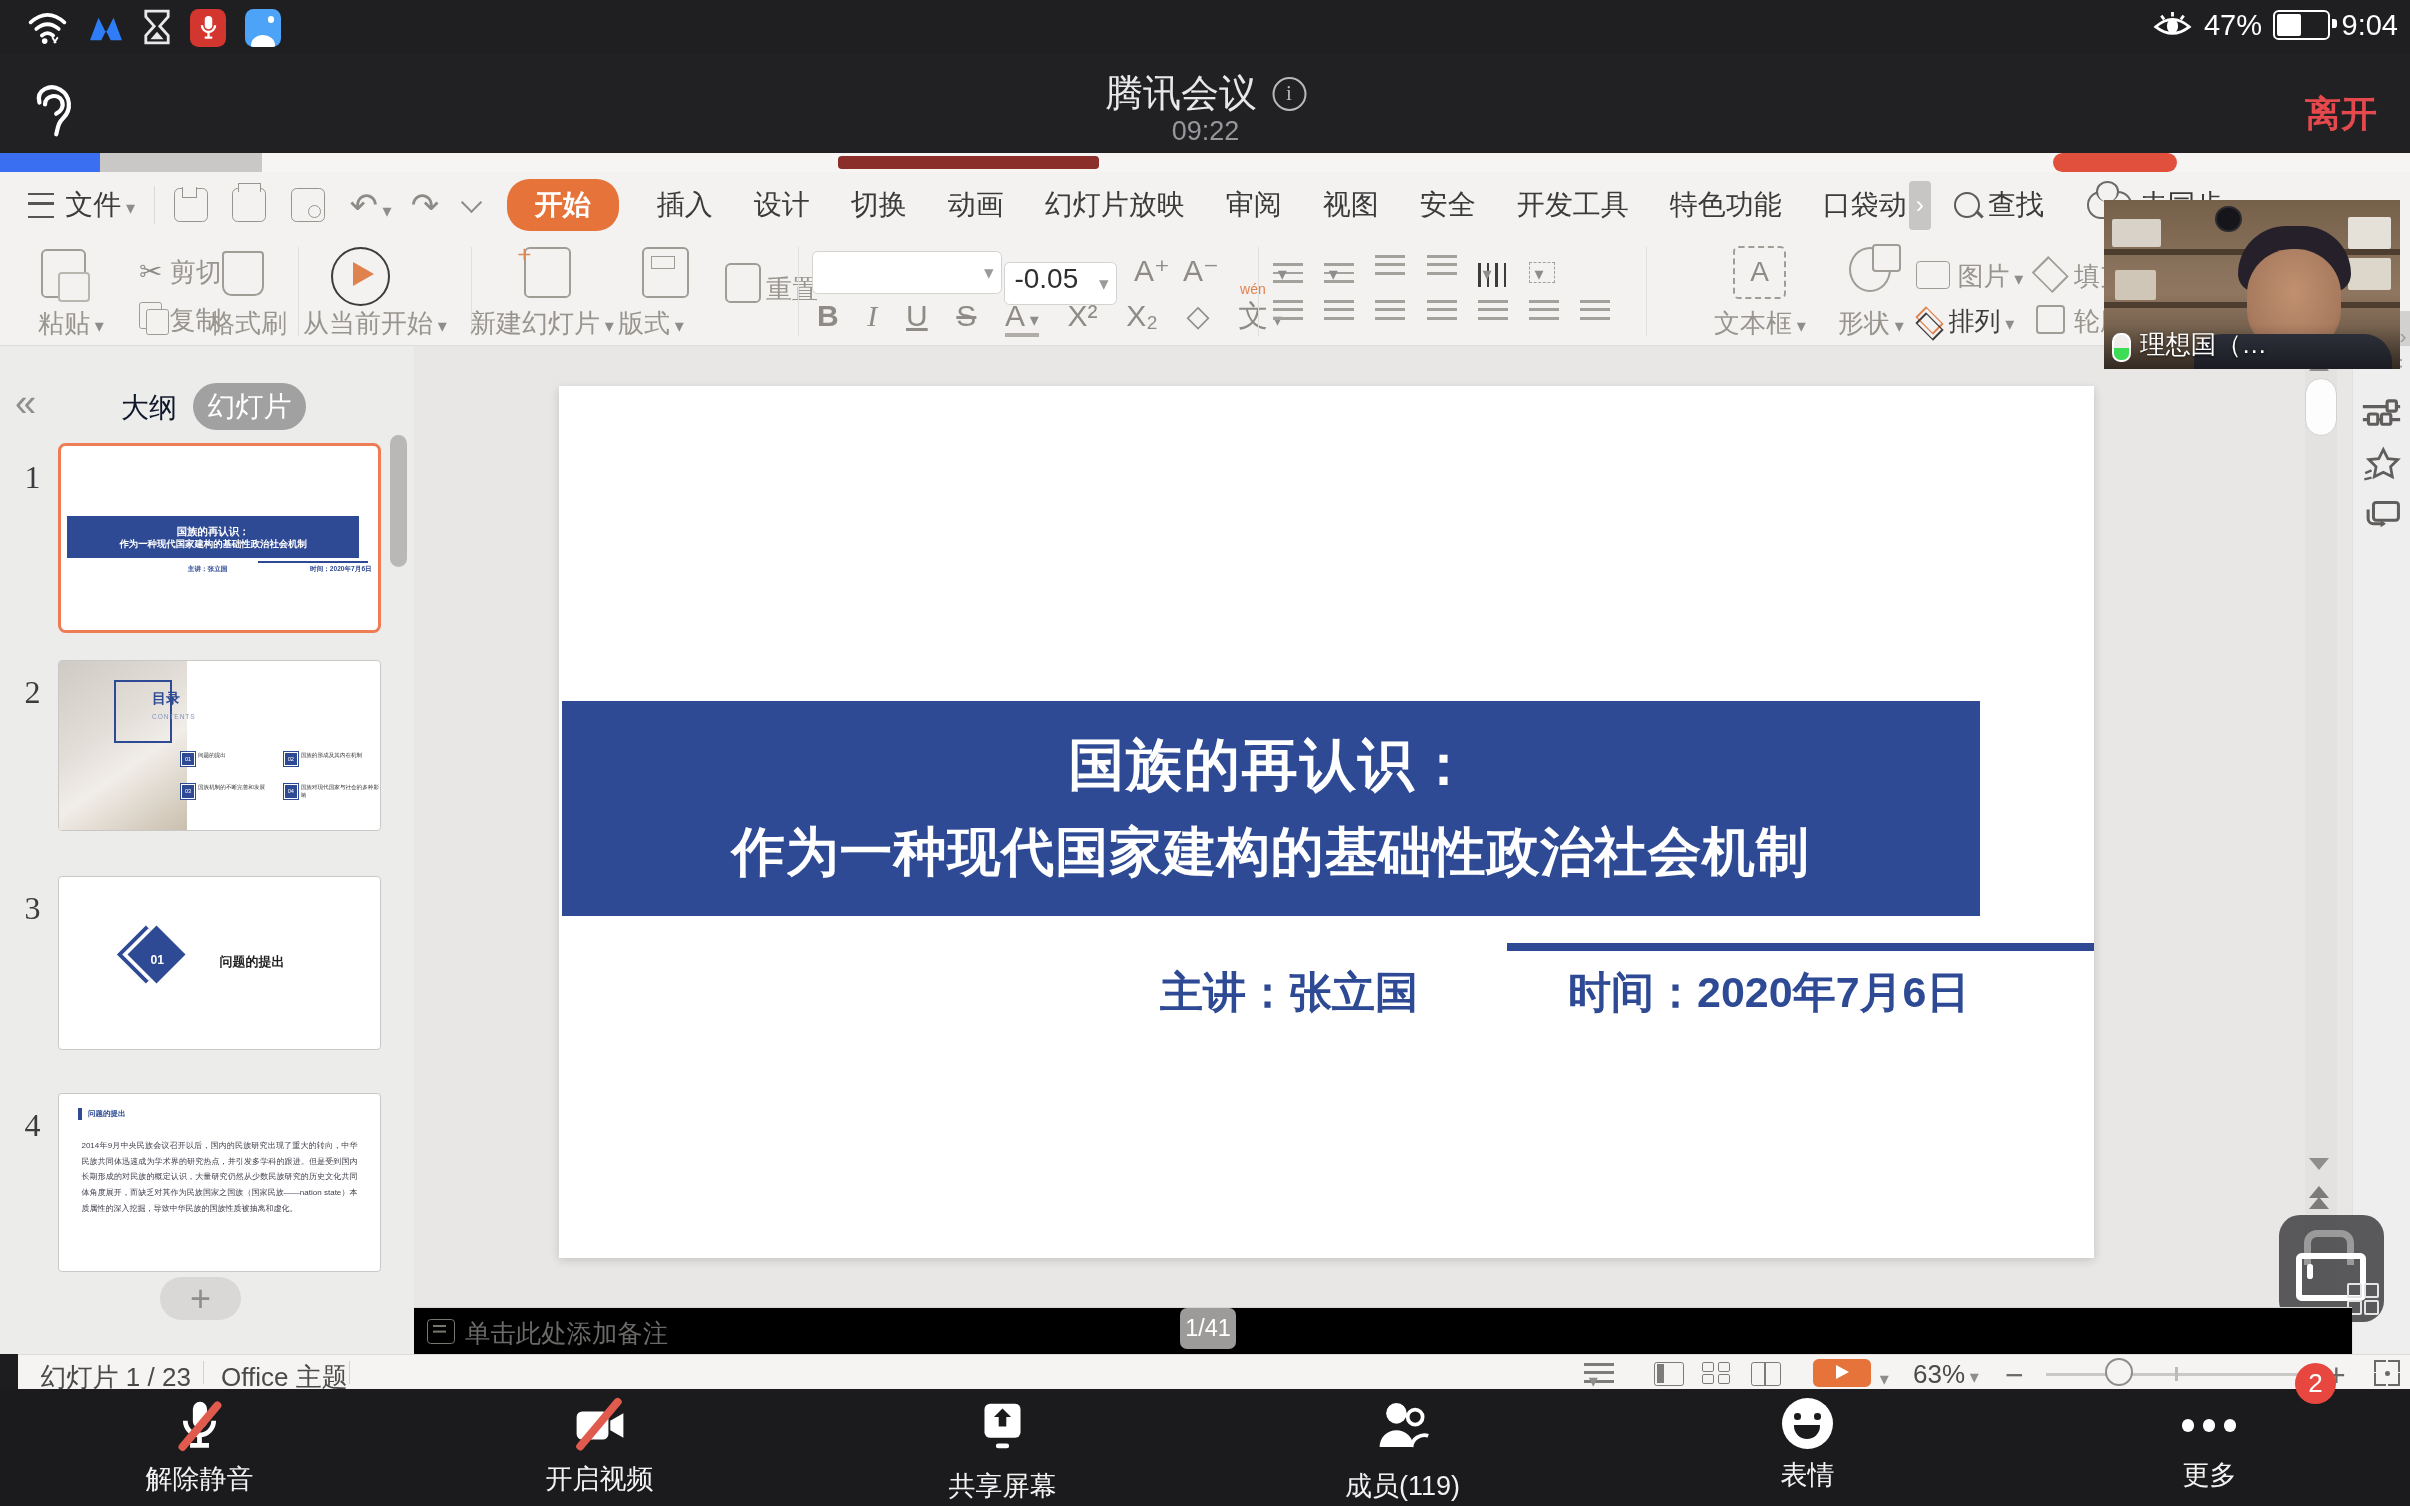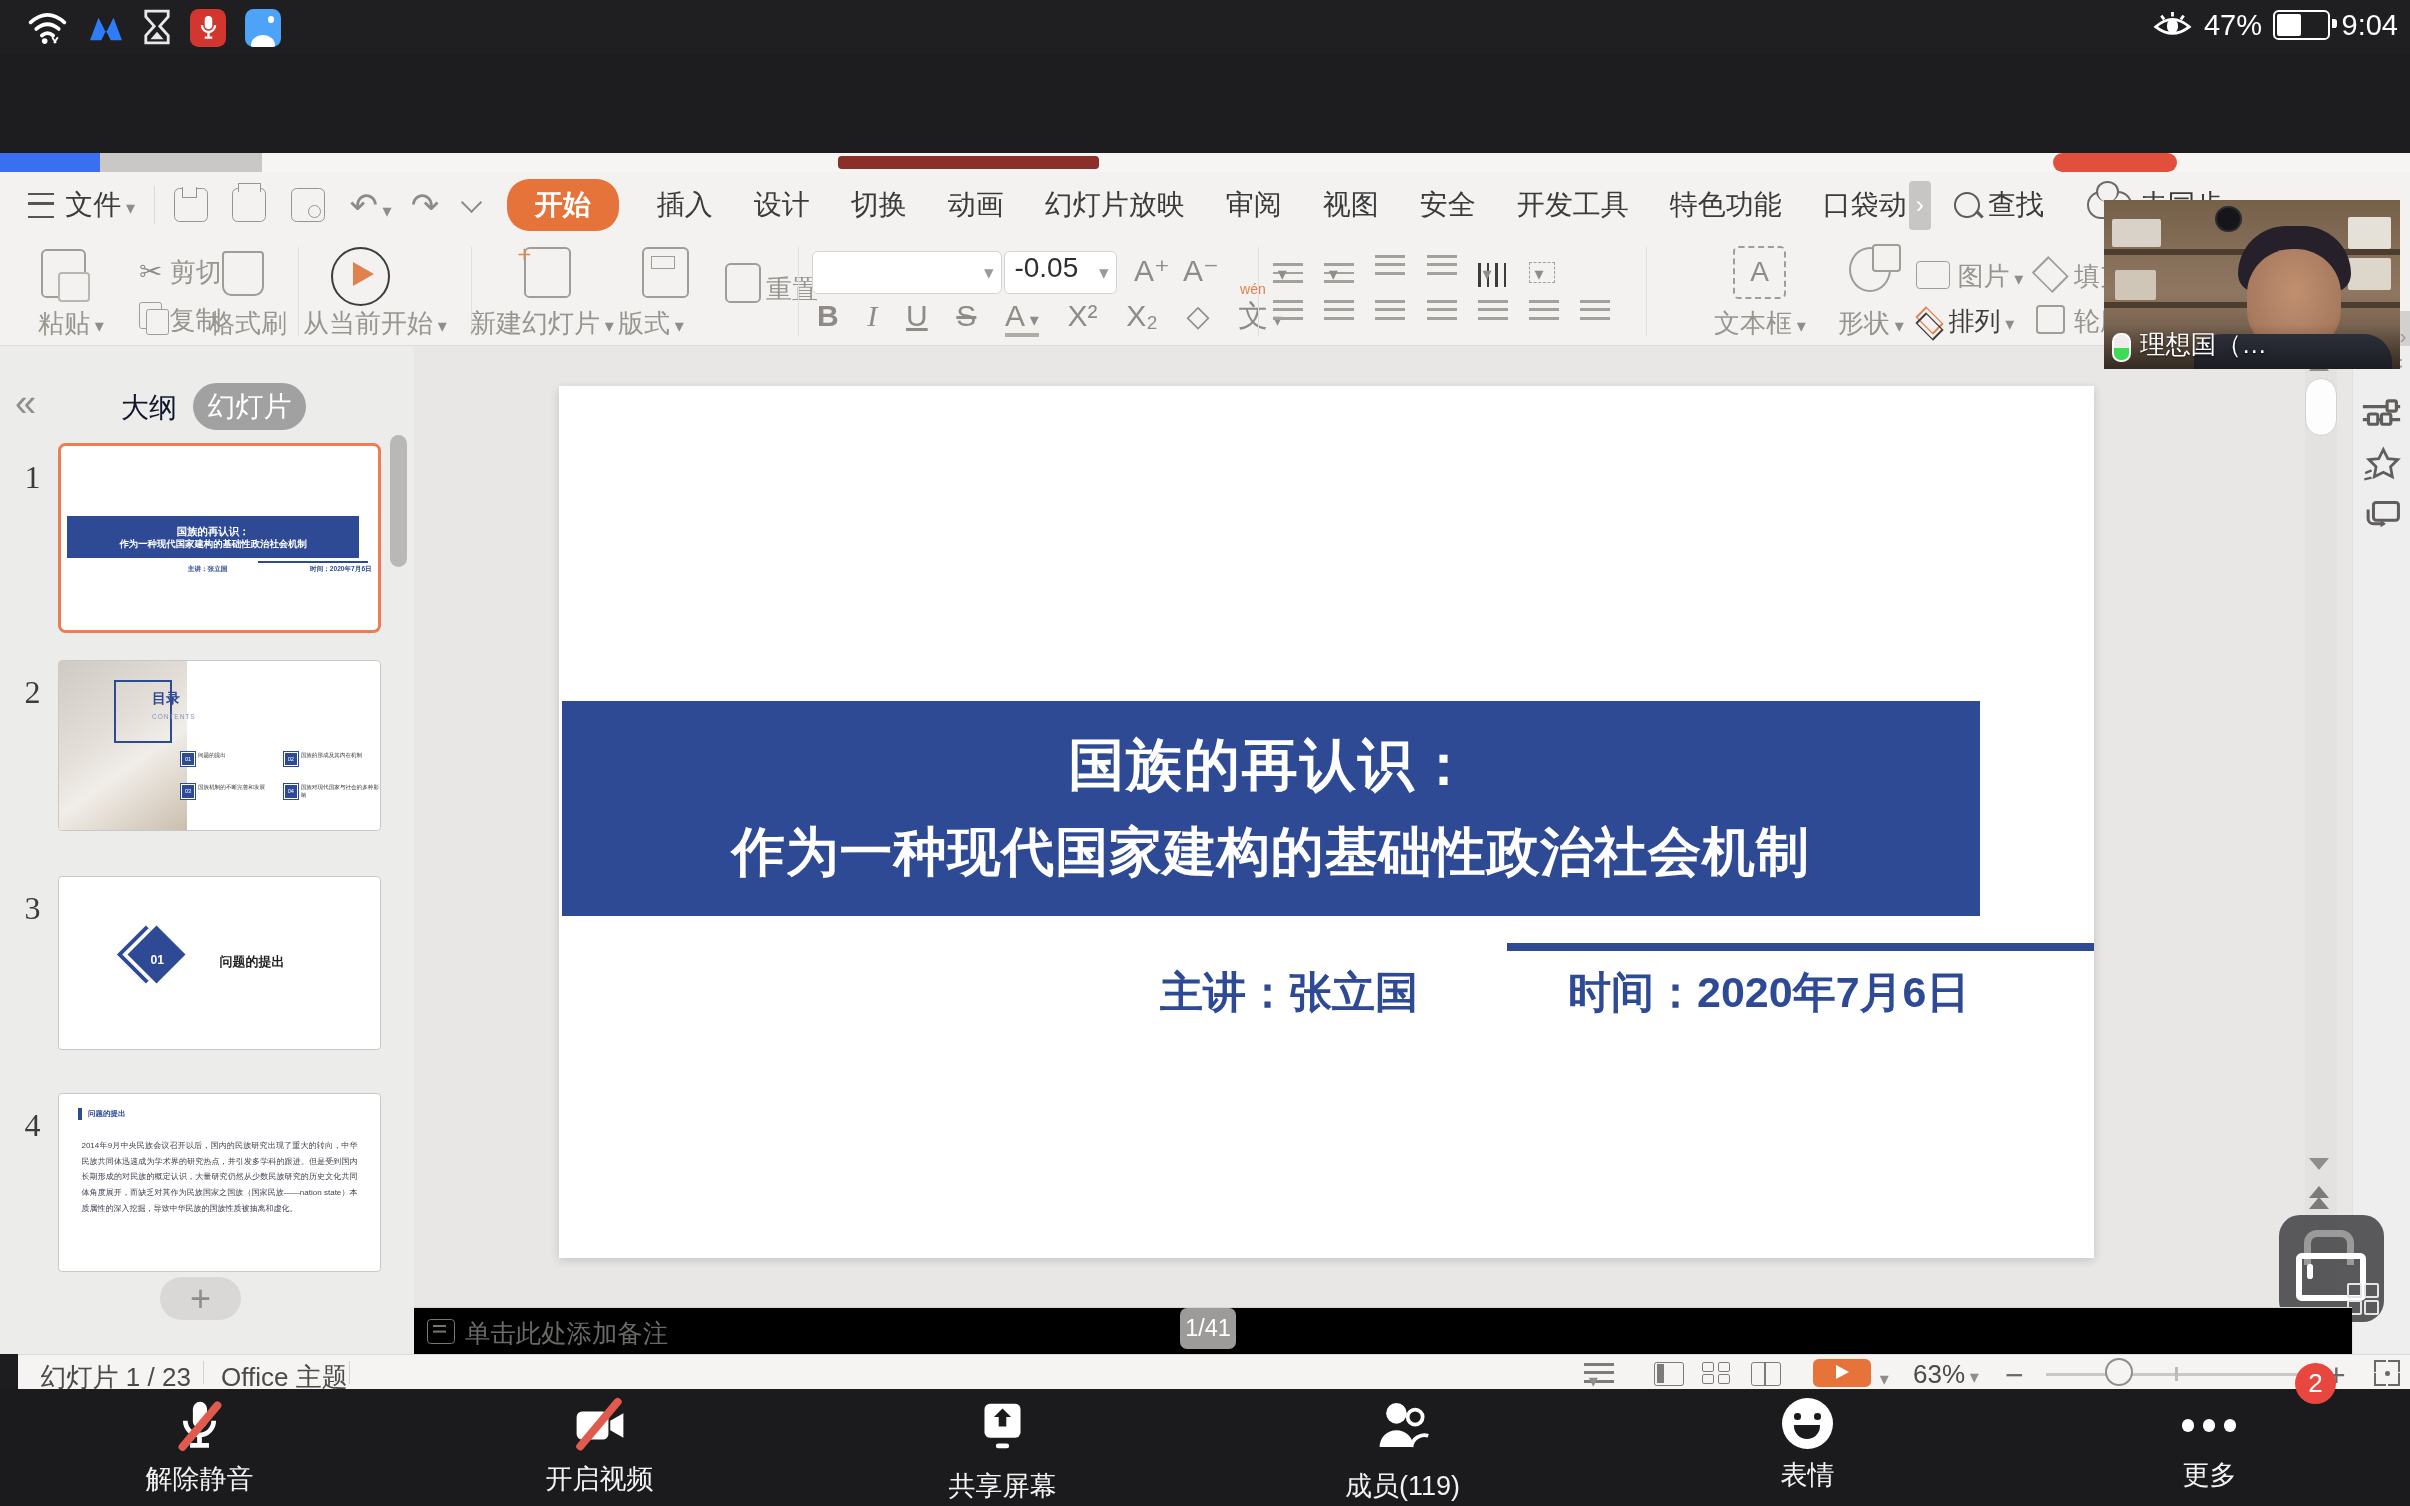--- a/index.html
+++ b/index.html
@@ -199,20 +199,31 @@
           <path d="M10 6 l3 4 M22 2 v5 M34 6 l-3 4" stroke="#fff" stroke-width="3"></path>
         </svg>
       <span>47%</span>
       <span class="battery">
           <i></i>
         </span>
       <span>9:04</span>
     </div>
   </div>
 
+  <div id="mheader" class="abs">
+    <svg class="abs" style="left:28px;top:28px;" width="49" height="56" viewBox="0 0 52 60">
+        <path d="M12 22 C8 8 24 2 34 8 C46 15 46 30 38 38 C32 44 32 48 30 56 M18 24 C18 14 32 12 36 20 C39 27 34 32 30 34" fill="none" stroke="#fff" stroke-width="4.5" stroke-linecap="round"></path>
+      </svg>
+    <div id="mtitle" class="abs">
+      <span>腾讯会议</span>
+      <span class="info-ic"></span>
+    </div>
+    <div id="mtimer" class="abs">09:22</div>
+    <div id="leave" class="abs">离开</div>
+  </div>
 
   <div id="sliver" class="abs">
     <div class="abs" style="left:0;top:0;width:100px;height:19px;background:#3a6ff2;"></div>
     <div class="abs" style="left:100px;top:0;width:162px;height:19px;background:#c9c8c7;"></div>
     <div class="abs" style="left:838px;top:2.8px;width:261px;height:13px;background:#8a2f2a;border-radius:3.8px;"></div>
     <div class="abs" style="left:2053px;top:0;width:124px;height:19px;background:#e0503c;border-radius:9.4px;"></div>
   </div>
 
   <div id="tabsrow" class="abs">
     <span class="hamb"></span>
@@ -255,21 +266,21 @@
     <div class="abs tl caret" style="left:303px;top:68px;">从当前开始</div>
     <div class="gdiv" style="left:471px;"></div>
     <div class="bigic newslide-ic"></div>
     <div class="abs tl caret" style="left:470px;top:68px;">新建幻灯片</div>
     <div class="bigic layout-ic"></div>
     <div class="abs tl caret" style="left:618px;top:68px;">版式</div>
     <div class="bigic reset-ic"></div>
     <div class="abs tl" style="left:766px;top:34px;">重置</div>
     <div class="gdiv" style="left:798px;"></div>
     <div class="combo" style="left:812px;top:13px;width:188px;"><span class="val"></span></div>
-    <div class="combo" style="left:1004px;top:13px;width:111px;"><span class="val">-0.05</span></div>
+    <div class="combo" style="left:1004px;top:24px;width:111px;"><span class="val">-0.05</span></div>
     <div class="abs fbtn" style="left:1134px;top:15px;">A⁺</div>
     <div class="abs fbtn" style="left:1183px;top:15px;">A⁻</div>
     <div class="abs" style="left:817px;top:58px;white-space:nowrap;">
       <span class="fbtn" style="font-weight:bold;">B</span>
       <span class="fbtn" style="font-style:italic;font-family:'Liberation Serif',serif;">I</span>
       <span class="fbtn" style="text-decoration:underline;">U</span>
       <span class="fbtn" style="text-decoration:line-through;">S</span>
       <span class="fbtn caret" style="border-bottom:4.7px solid #b0aca6;">A</span>
       <span class="fbtn">X²</span>
       <span class="fbtn">X₂</span>

